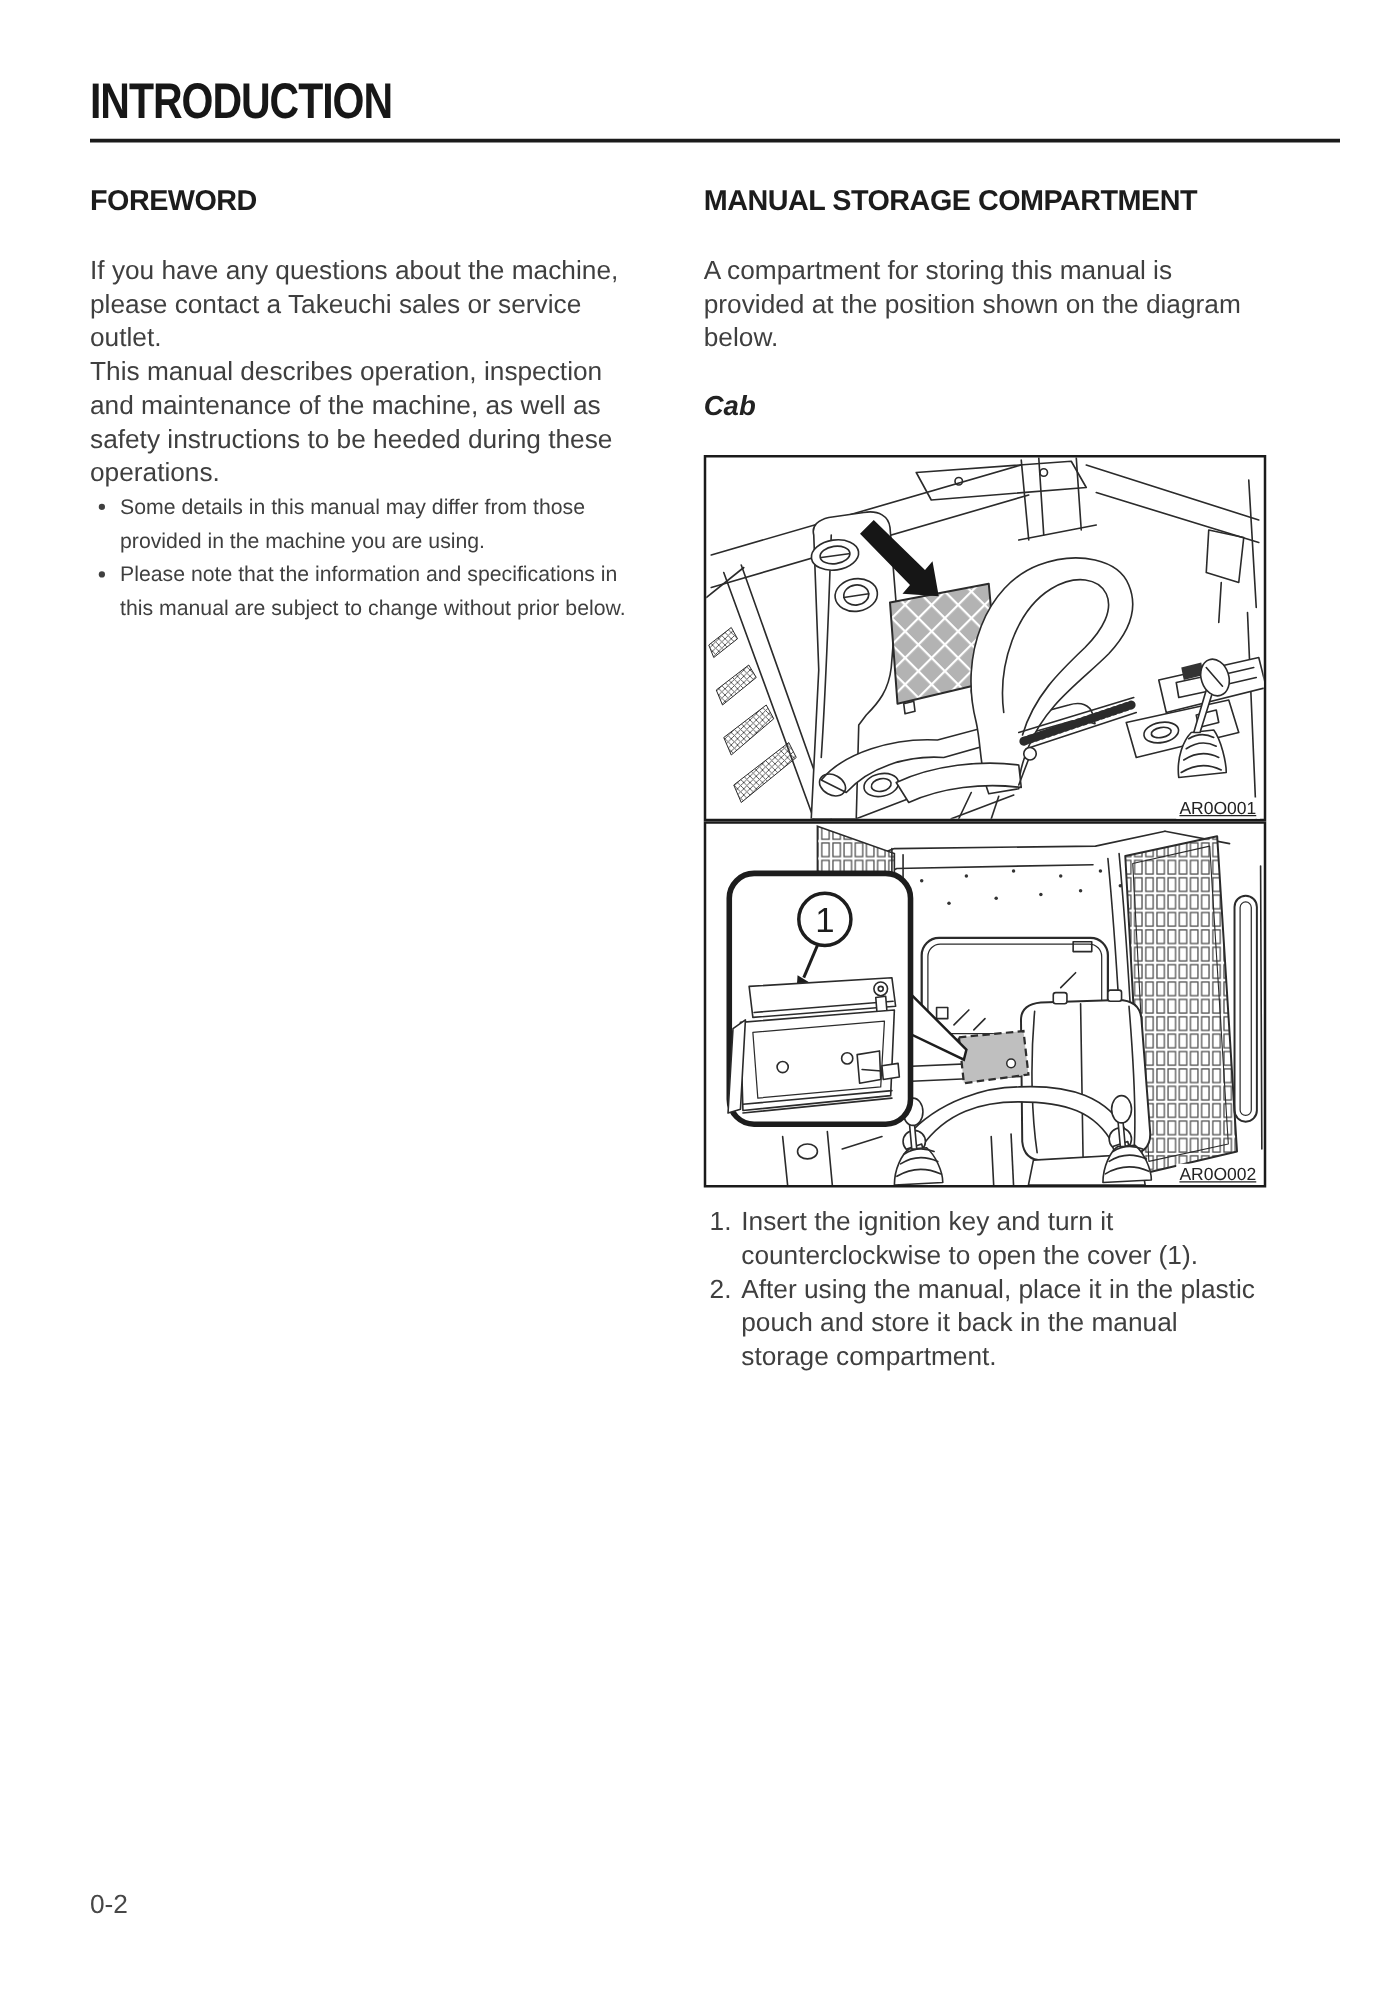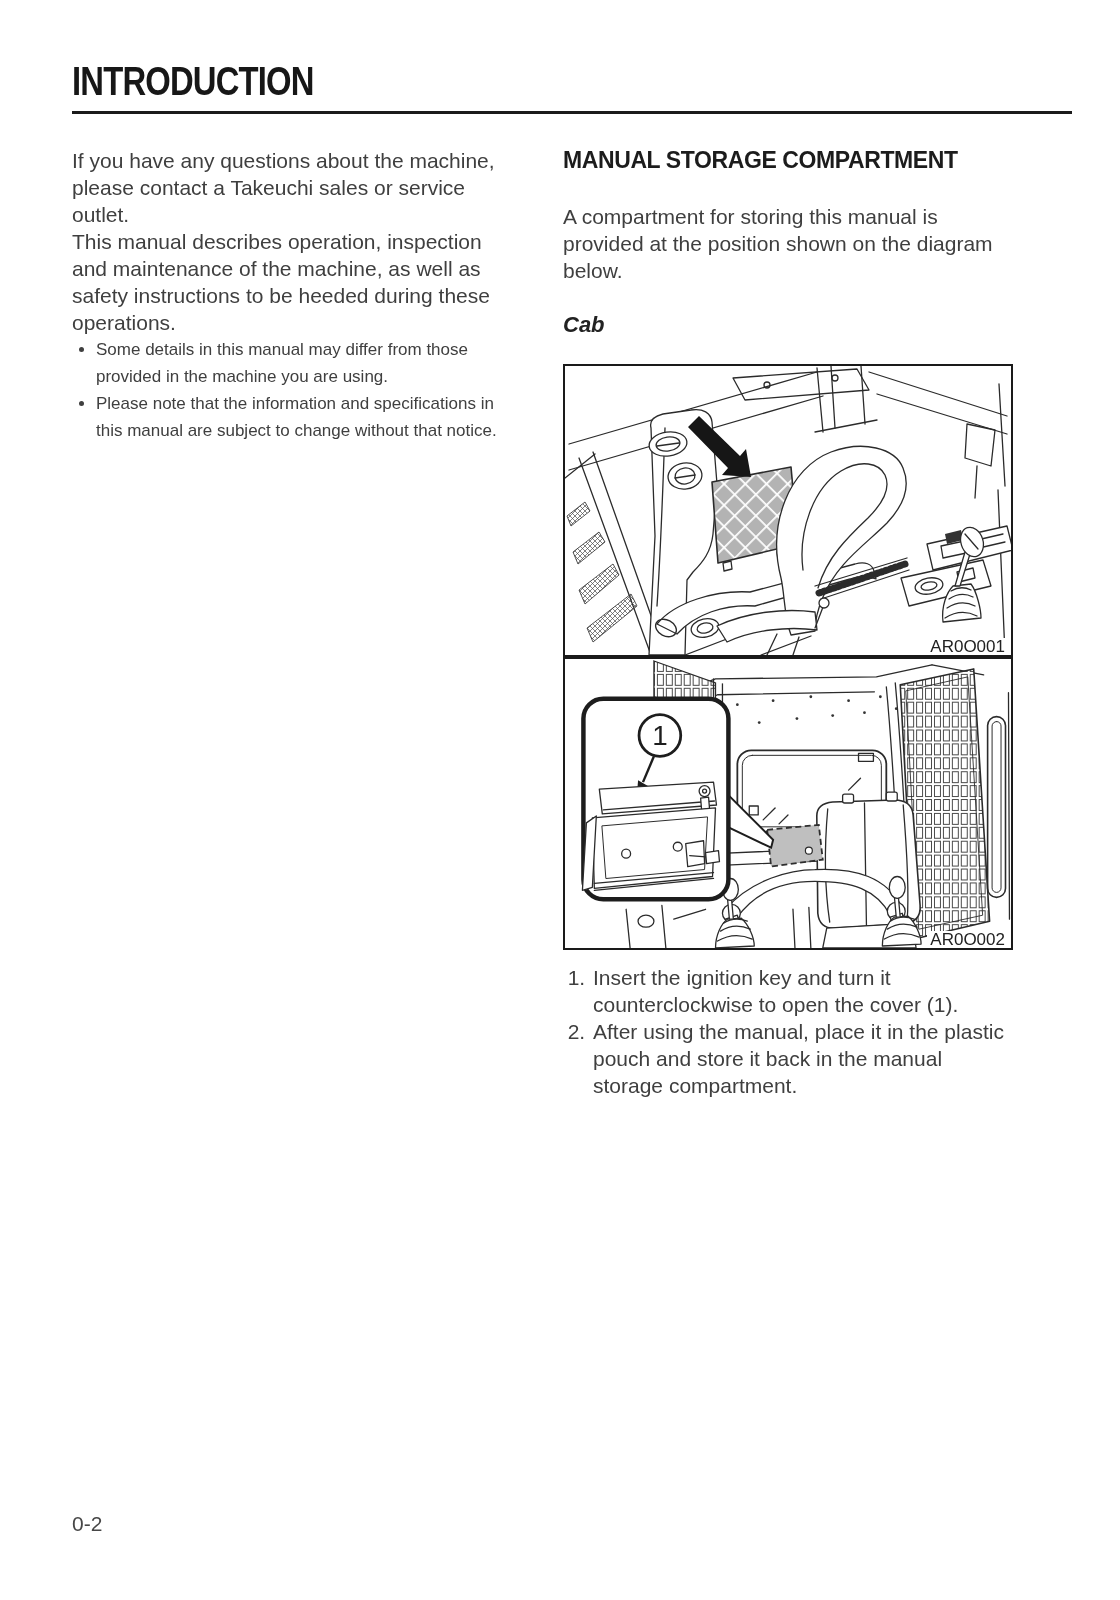--- a/index.html
+++ b/index.html
@@ -26,22 +26,22 @@
   ul.bullets li{font-size:17px;line-height:27px;color:#3f3f3f;}
   .fig-label{font-size:22px;font-weight:bold;color:#222;line-height:26px;}
   .fig-label.cab{margin-top:28px;margin-bottom:26px;font-style:italic;}
   .fig-label.canopy{margin-top:32px;margin-bottom:24px;}
   .figure{
     width:450px;height:293px;border:2px solid #1a1a1a;box-sizing:border-box;
     position:relative;background:#fff;
   }
   .figure svg{position:absolute;left:0;top:0;width:100%;height:100%;}
   .fig-code{
-    position:absolute;right:3px;bottom:0px;font-size:17px;color:#222;
-    background:#fff;padding:0 3px;line-height:17px;
+    position:absolute;right:3px;bottom:0px;font-size:14px;color:#222;
+    background:#fff;padding:0 3px;line-height:17px;text-decoration:underline;
   }
   ol.steps{margin:14px 0 0 0;padding:0 0 0 28px;}
   ol.steps li{font-size:21px;line-height:27px;color:#3f3f3f;padding-left:2px;}
   .footer-page{
     position:absolute;left:72px;top:1512px;width:941px;text-align:left;
     font-size:21px;color:#474747;
   }
   
   .ln{stroke:#2b2b2b;stroke-width:1.3;fill:none;stroke-linejoin:round;stroke-linecap:round;}
 </style>
@@ -49,25 +49,26 @@
 <body>
 
 <div class="page">
 
   <div class="doc-title">INTRODUCTION</div>
   <div class="title-rule"></div>
 
   <div class="cols">
 
     <div class="col">
+      <h2 class="sec">FOREWORD</h2>
       <p class="bt">If you have any questions about the machine, please contact a Takeuchi sales or service outlet.</p>
       <p class="bt">This manual describes operation, inspection and maintenance of the machine, as well as safety instructions to be heeded during these operations.</p>
       <ul class="bullets">
         <li>Some details in this manual may differ from those provided in the machine you are using.</li>
-        <li>Please note that the information and specifications in this manual are subject to change without that notice.</li>
+        <li>Please note that the information and specifications in this manual are subject to change without prior below.</li>
       </ul>
     </div>
 
     <div class="col">
       <h2 class="sec">MANUAL STORAGE COMPARTMENT</h2>
       <p class="bt">A compartment for storing this manual is provided at the position shown on the diagram below.</p>
 
       <div class="fig-label cab">Cab</div>
 
       <div class="figure">

